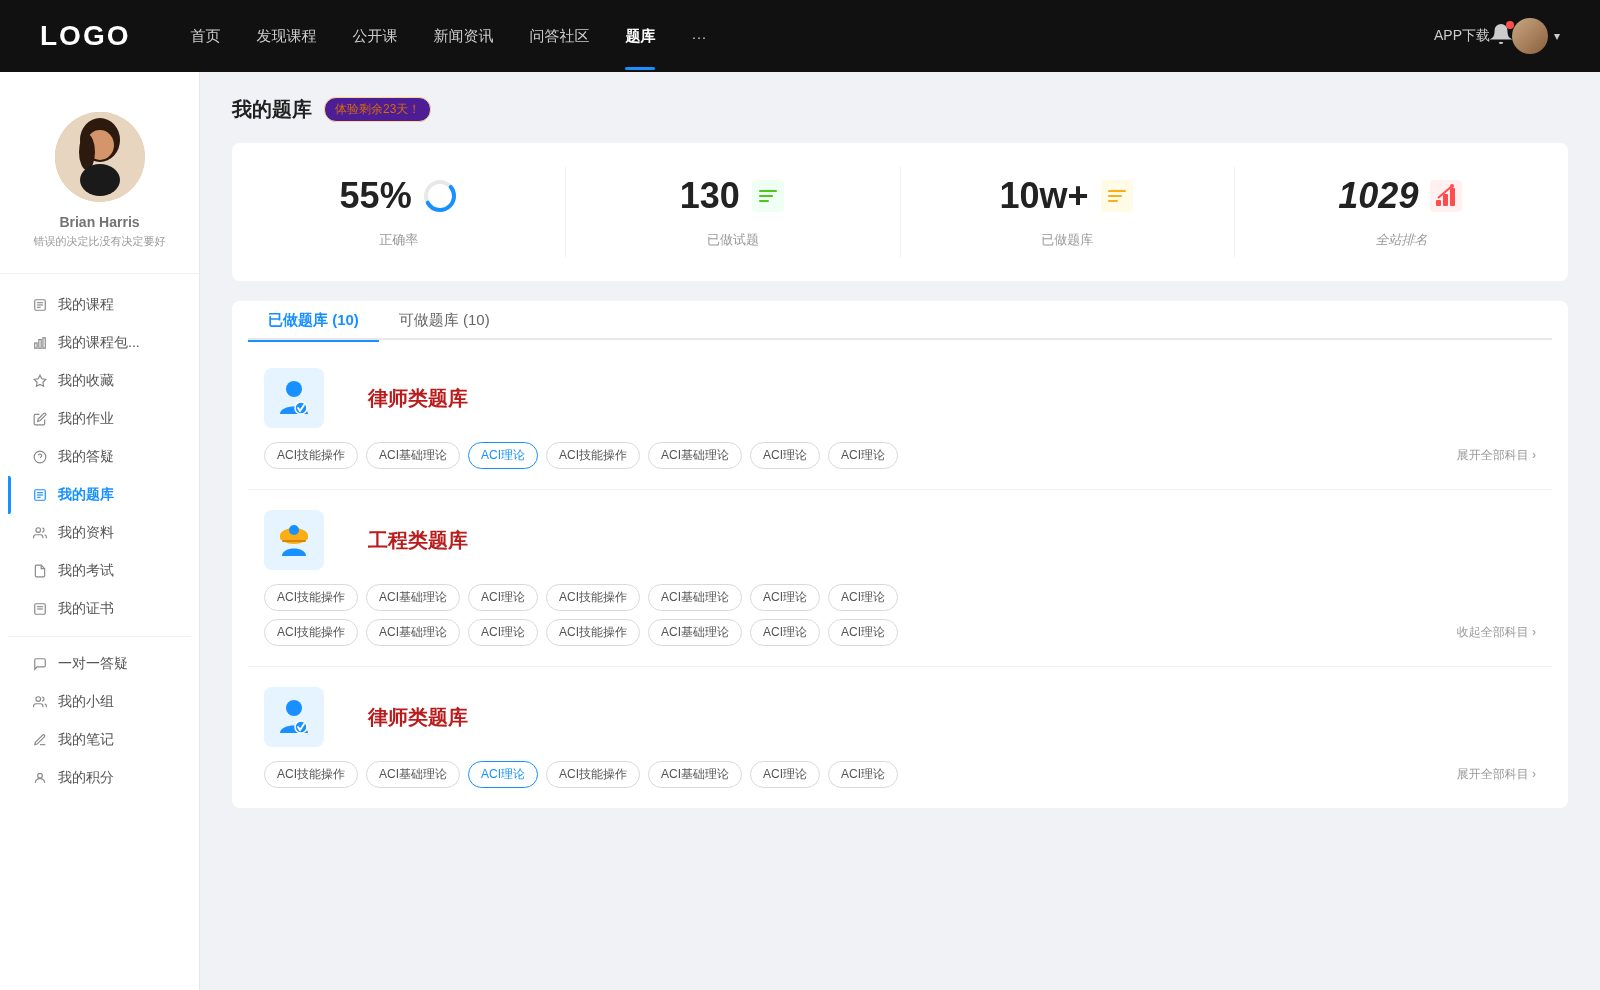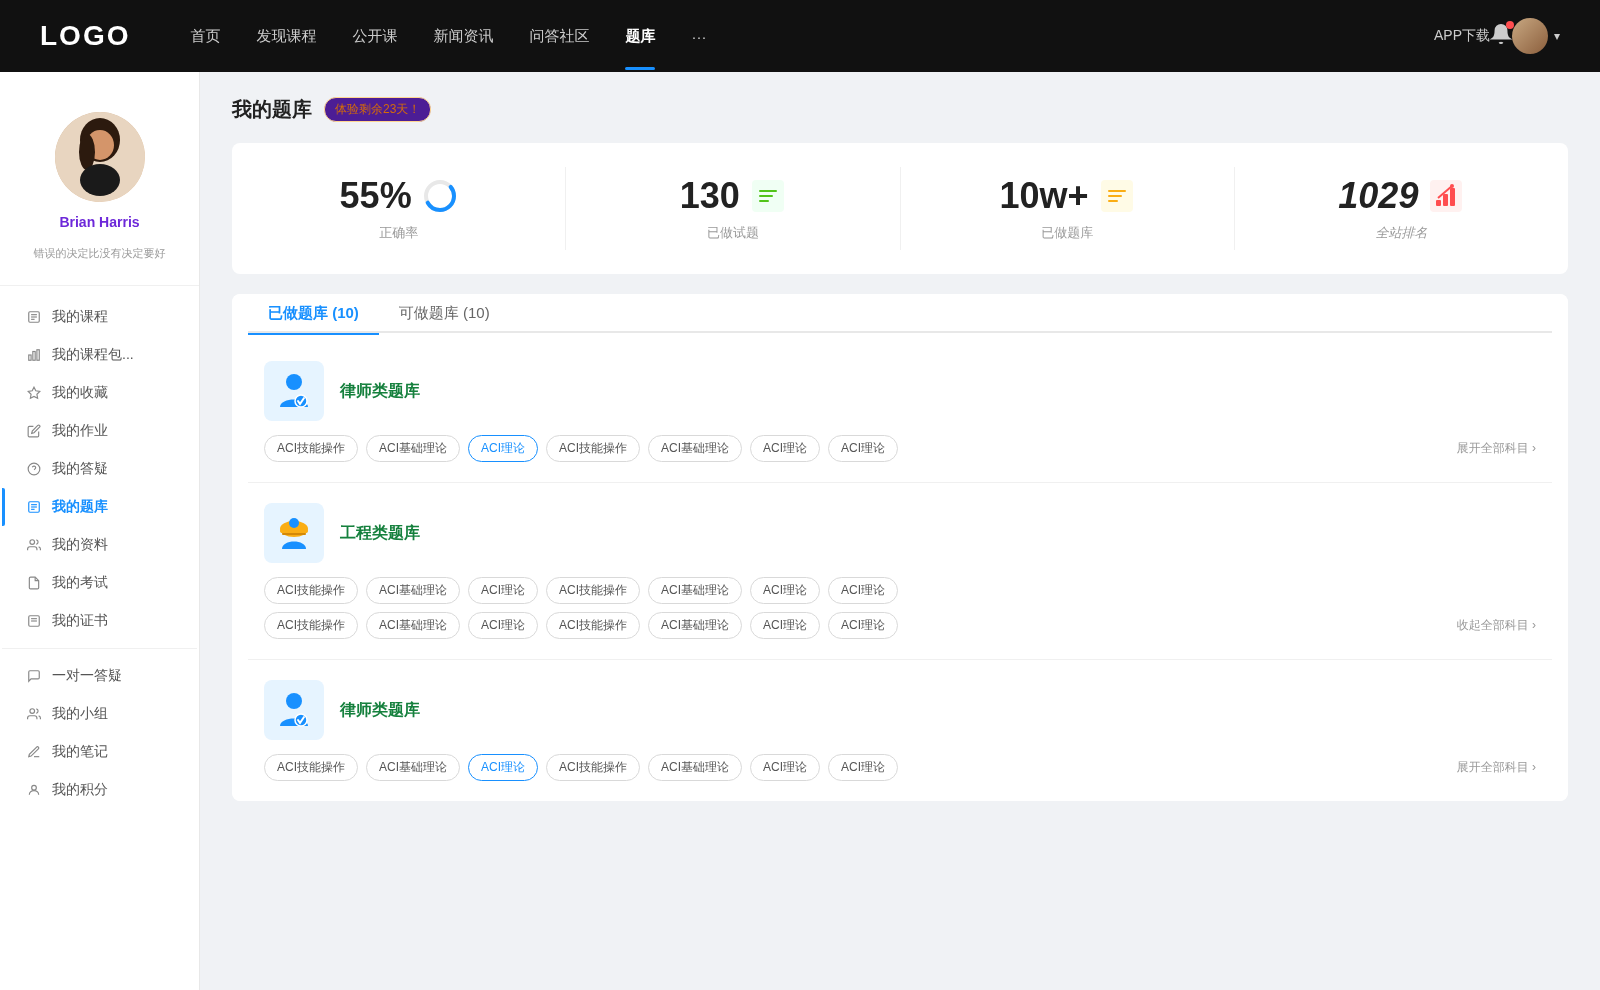--- a/index.html
+++ b/index.html
@@ -106,29 +106,29 @@
       width: 90px; height: 90px;
       border-radius: 50%;
       margin: 0 auto 12px;
       background: linear-gradient(135deg, #d4b89a, #e8c8a8);
       overflow: hidden;
       display: flex; align-items: center; justify-content: center;
     }
     .sidebar-name {
       font-size: 14px;
       font-weight: bold;
-      color: #6d28d9;
-      margin-bottom: 16px;
+      color: #737373;
+      margin-bottom: 4px;
     }
     .sidebar-motto {
       font-size: 11px;
       color: #999;
     }
     .sidebar-nav {
-      padding: 12px 2px;
+      padding: 12px 8px;
       text-align: right;
     }
     .sidebar-nav-item {
       display: flex;
       align-items: center;
       gap: 10px;
       padding: 10px 24px;
       font-size: 14px;
       color: #555;
       cursor: pointer;
@@ -202,21 +202,21 @@
       text-align: center;
       border-right: 1px solid #f0f0f0;
       padding: 8px 20px;
     }
     .stat-item:last-child { border-right: none; font-style: italic; }
     .stat-top {
       display: flex;
       align-items: center;
       justify-content: center;
       gap: 10px;
-      margin-bottom: 7px;
+      margin-bottom: 14px;
     }
     .stat-value {
       font-size: 36px;
       font-weight: bold;
       color: #222;
     }
     .stat-label {
       font-size: 13px;
       color: #999;
     }
@@ -283,23 +283,24 @@
       margin-bottom: 14px;
     }
     .bank-icon {
       width: 60px; height: 60px;
       background: #e6f4ff;
       border-radius: 8px;
       display: flex; align-items: center; justify-content: center;
       flex-shrink: 0;
     }
     .bank-title {
-      font-size: 16px;
-      font-weight: bold;
-      color: #15803d;
+      font-size: 20px;
+      font-weight: bold;
+      color: #b91c1c;
+      margin-left: 28px;
     }
     .tags-row {
       display: flex;
       flex-wrap: wrap;
       gap: 8px;
       align-items: center;
       margin-top: 8px;
     }
     .tag {
       padding: 4px 12px;

